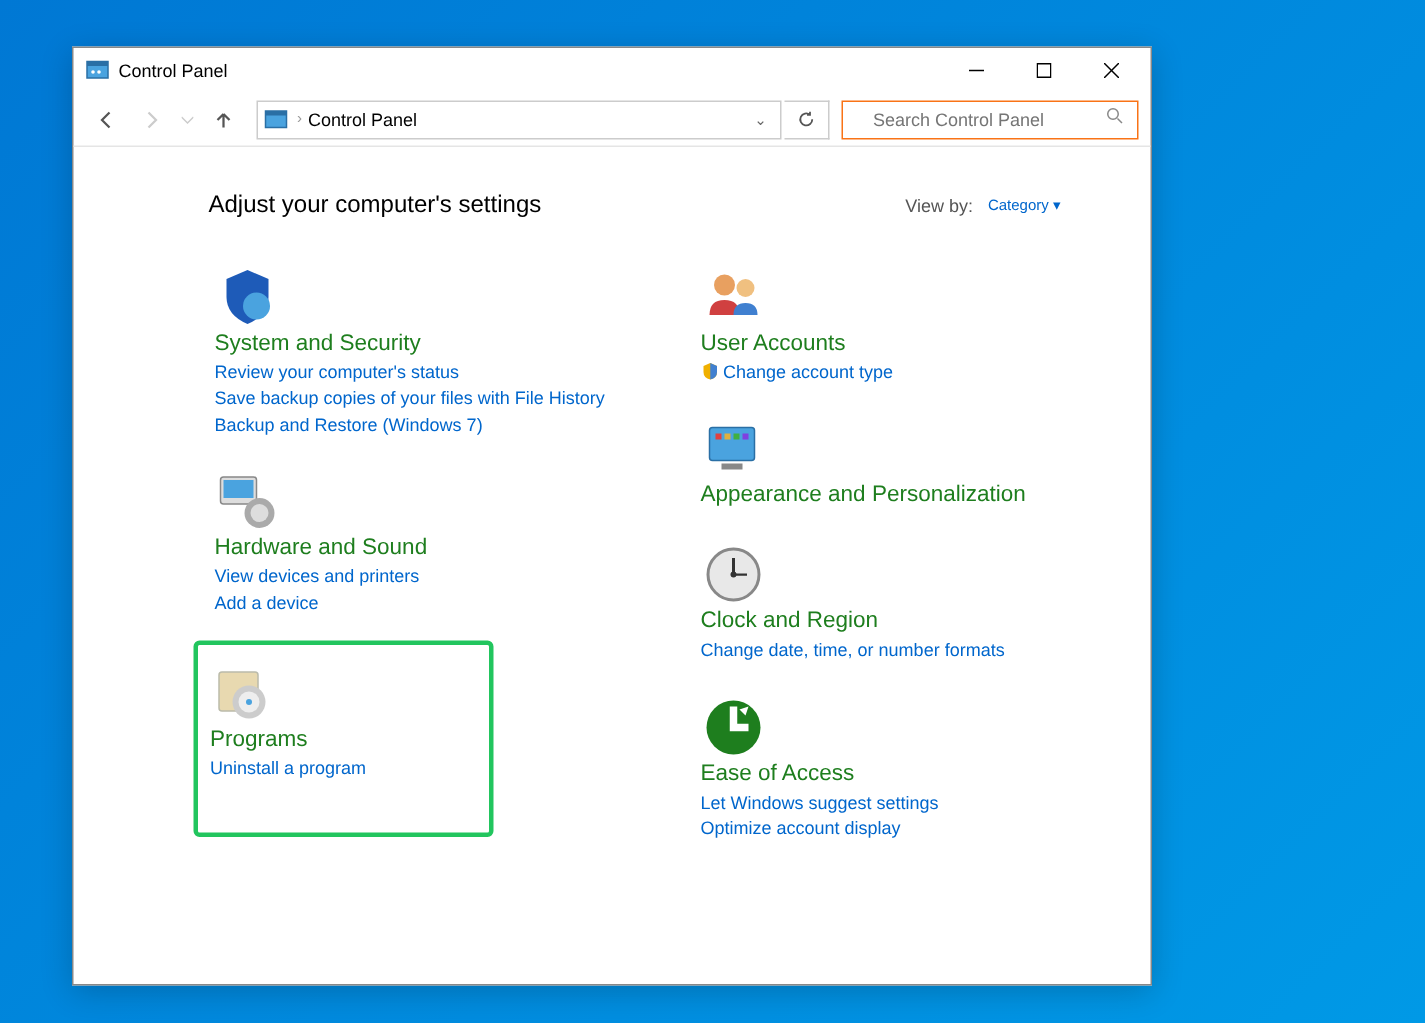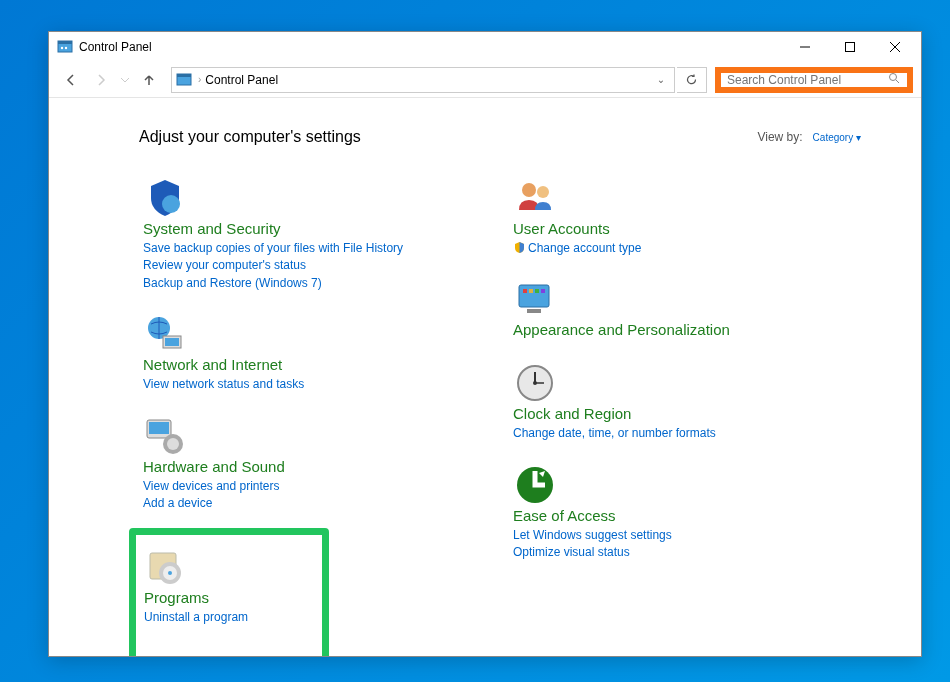--- a/index.html
+++ b/index.html
@@ -1,48 +1,48 @@
 <!DOCTYPE html>
 <html><head>
   <meta charset="utf-8">
   <style>
     * { margin: 0; padding: 0; box-sizing: border-box; font-family: "Segoe UI", Tahoma, sans-serif; }
     body { background: linear-gradient(135deg, #0078d4 0%, #0099e6 100%); width: 950px; height: 682px; overflow: hidden; position: relative; }
-    .window { position: absolute; left: 48px; top: 31px; width: 874px; height: 626px; background: #fff; border: 1px solid #888; box-shadow: 0 4px 20px rgba(0,0,0,0.2); }
+    .window { position: absolute; left: 48px; top: 31px; width: 720px; height: 626px; background: #fff; border: 1px solid #888; box-shadow: 0 4px 20px rgba(0,0,0,0.2); }
     .titlebar { height: 30px; display: flex; align-items: center; padding: 0 4px 0 8px; }
     .titlebar-icon { width: 16px; height: 16px; margin-right: 6px; }
     .titlebar-text { font-size: 12px; flex: 1; }
     .win-controls { display: flex; }
     .win-btn { width: 45px; height: 28px; display: flex; align-items: center; justify-content: center; }
     .navbar { height: 36px; display: flex; align-items: center; padding: 0 8px; gap: 2px; border-bottom: 1px solid #e5e5e5; }
     .nav-arrow { width: 28px; height: 28px; display: flex; align-items: center; justify-content: center; color: #555; }
     .nav-arrow.disabled { color: #ccc; }
     .addr-bar { flex: 1; height: 26px; border: 1px solid #ccc; display: flex; align-items: center; padding: 0 4px; margin: 0 6px; }
     .addr-icon { width: 16px; height: 16px; margin-right: 6px; }
     .addr-text { font-size: 12px; flex: 1; }
     .addr-drop { width: 18px; text-align: center; color: #666; font-size: 10px; }
     .refresh-box { width: 30px; height: 26px; border: 1px solid #ccc; border-left: none; display: flex; align-items: center; justify-content: center; margin-right: 6px; }
-    .search-box { width: 198px; height: 26px; border: 6px solid #f97316; display: flex; align-items: center; padding: 0 6px; }
+    .search-box { width: 198px; height: 26px; border: 1px solid #f97316; display: flex; align-items: center; padding: 0 20px; }
     .search-input { border: none; outline: none; font-size: 12px; flex: 1; color: #999; }
     .content { padding: 30px 0 0 90px; height: calc(100% - 66px); overflow: auto; }
     .header-row { display: flex; align-items: center; margin-bottom: 26px; padding-right: 60px; }
     .header-title { font-size: 16px; color: #000000; flex: 1; }
     .viewby-label { font-size: 12px; color: #555; margin-right: 10px; }
     .viewby-value { font-size: 10px; color: #0066cc; }
     .viewby-value::after { content: " ▾"; font-size: 10px; }
     .columns { display: flex; gap: 20px; }
     .col { width: 350px; }
     .category { display: flex; margin-bottom: 12px; padding: 4px; flex-direction: column; }
     .cat-icon { width: 44px; height: 44px; margin-right: 14px; flex-shrink: 0; }
     .cat-body { }
     .cat-title { font-size: 15px; color: #1e7e1e; margin-bottom: 3px; }
     .cat-links { }
     .cat-link { display: block; font-size: 12px; color: #0066cc; line-height: 1.45; text-decoration: none; }
     .cat-link .shield { display: inline-block; width: 13px; height: 13px; vertical-align: -2px; margin-right: 2px; }
-    .highlight-box { border: 7px solid #22c55e; border-radius: 4px; padding: 6px 4px 18px 4px; margin-left: -10px; margin-top: 4px; width: 200px; }
+    .highlight-box { border: 3px solid #22c55e; border-radius: 4px; padding: 6px 4px 18px 4px; margin-left: -10px; margin-top: 4px; width: 200px; }
   </style>
 </head>
 <body>
 
 <div class="window">
 
   <div class="titlebar">
     <span class="titlebar-icon">
       <svg viewBox="0 0 16 16">
           <rect x="1" y="2" width="14" height="11" fill="#4aa3df" stroke="#2a6fa5"></rect>
@@ -128,37 +128,23 @@
     <div class="columns">
       <div class="col" id="left-col">
           <div class="category">
       <div class="cat-icon"><svg viewBox="0 0 44 44">
                 <path d="M22 4 L36 10 L36 22 Q36 34 22 40 Q8 34 8 22 L8 10 Z" fill="#1e5bb8"></path>
                 <circle cx="28" cy="28" r="9" fill="#4aa3df"></circle>
               </svg></div>
       <div class="cat-body">
         <div class="cat-title">System and Security</div>
         <div class="cat-links">
+                <a class="cat-link">Review your computer's status</a>
                 <a class="cat-link">Save backup copies of your files with File History</a>
-                <a class="cat-link">Review your computer's status</a>
                 <a class="cat-link">Backup and Restore (Windows 7)</a>
-              </div>
-      </div>
-          </div>
-          <div class="category">
-      <div class="cat-icon"><svg viewBox="0 0 44 44">
-                <circle cx="16" cy="16" r="11" fill="#4aa3df"></circle>
-                <path d="M8 12 Q16 8 24 12 M8 20 Q16 24 24 20 M16 5 L16 27" stroke="#1e5bb8" fill="none"></path>
-                <rect x="20" y="24" width="18" height="12" fill="#ddd" stroke="#888"></rect>
-                <rect x="22" y="26" width="14" height="8" fill="#4aa3df"></rect>
-              </svg></div>
-      <div class="cat-body">
-        <div class="cat-title">Network and Internet</div>
-        <div class="cat-links">
-                <a class="cat-link">View network status and tasks</a>
               </div>
       </div>
           </div>
           <div class="category">
       <div class="cat-icon"><svg viewBox="0 0 44 44">
                 <rect x="4" y="6" width="24" height="18" rx="2" fill="#ddd" stroke="#888"></rect>
                 <rect x="6" y="8" width="20" height="12" fill="#4aa3df"></rect>
                 <circle cx="30" cy="30" r="10" fill="#aaa"></circle>
                 <circle cx="30" cy="30" r="6" fill="#ddd"></circle>
               </svg></div>
@@ -236,21 +222,21 @@
           <div class="category">
       <div class="cat-icon"><svg viewBox="0 0 44 44">
                 <circle cx="22" cy="22" r="18" fill="#1e7e1e"></circle>
                 <path d="M22 8 L22 22 L32 22" stroke="#fff" stroke-width="5" fill="none"></path>
                 <path d="M26 10 L32 8 L30 14" fill="#fff"></path>
               </svg></div>
       <div class="cat-body">
         <div class="cat-title">Ease of Access</div>
         <div class="cat-links">
                 <a class="cat-link">Let Windows suggest settings</a>
-                <a class="cat-link">Optimize visual status</a>
+                <a class="cat-link">Optimize account display</a>
               </div>
       </div>
           </div>
         </div>
     </div>
   </div>
 
 </div>
 
 </body></html>

